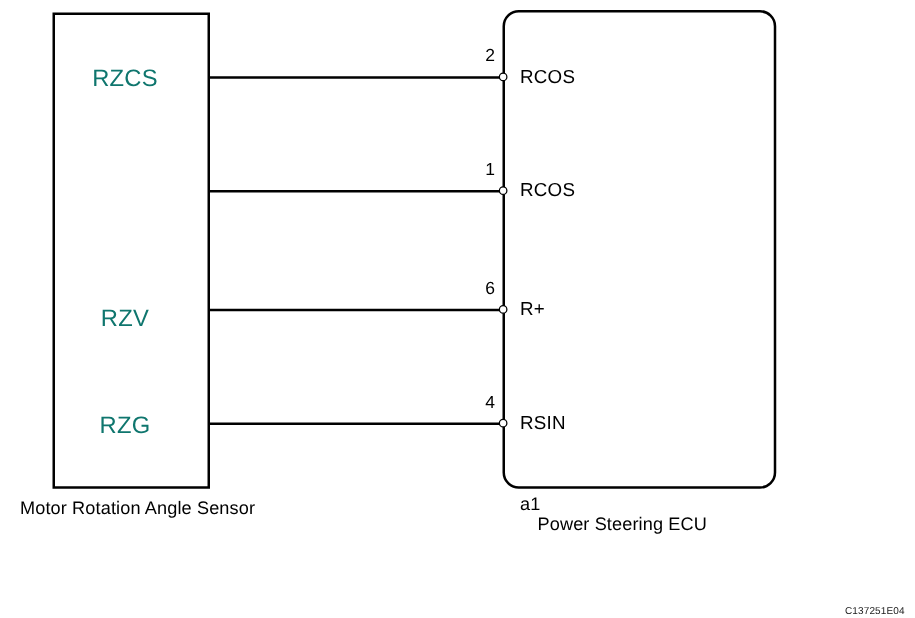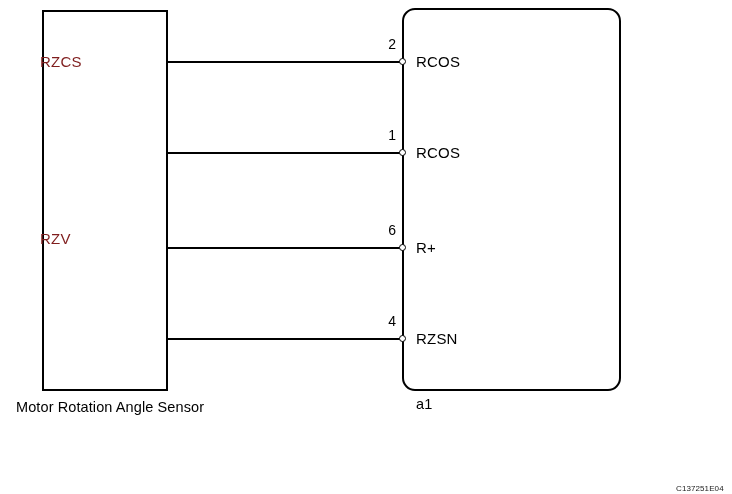--- a/index.html
+++ b/index.html
@@ -58,23 +58,23 @@
     box-sizing: border-box;
     border: 1.5px solid #000000;
     border-radius: 50%;
     background: #ffffff;
   }
 
   
   .sensor-terminal-label {
     position: absolute;
     width: 120px;
-    text-align: left;
-    font-size: 15px;
-    color: #7f1d1d;
+    text-align: center;
+    font-size: 19px;
+    color: #0f766e;
     letter-spacing: 0.2px;
     white-space: nowrap;
   }
   .ecu-terminal-label {
     position: absolute;
     left: 416px;
     font-size: 15px;
     color: #000000;
     letter-spacing: 0.2px;
     white-space: nowrap;
@@ -125,35 +125,37 @@
   <div id="sensor-box" class="box"></div>
 
   <div id="ecu-box" class="box"></div>
 
   <div class="wire" style="top:61px;"></div>
   <div class="wire" style="top:152px;"></div>
   <div class="wire" style="top:247px;"></div>
   <div class="wire" style="top:338px;"></div>
 
   <div class="sensor-terminal-label" style="left:40px; top:53px;">RZCS</div>
-  <div class="sensor-terminal-label" style="left:40px; top:230px;">RZV</div>
+  <div class="sensor-terminal-label" style="left:40px; top:245px;">RZV</div>
+  <div class="sensor-terminal-label" style="left:40px; top:330px;">RZG</div>
 
   <div class="pin-number" style="left:374px; top:36px;">2</div>
   <div class="pin-number" style="left:374px; top:127px;">1</div>
   <div class="pin-number" style="left:374px; top:222px;">6</div>
   <div class="pin-number" style="left:374px; top:313px;">4</div>
 
   <div class="pin-dot" style="left:399px; top:58px;"></div>
   <div class="pin-dot" style="left:399px; top:149px;"></div>
   <div class="pin-dot" style="left:399px; top:244px;"></div>
   <div class="pin-dot" style="left:399px; top:335px;"></div>
 
   <div class="ecu-terminal-label" style="top:53px;">RCOS</div>
   <div class="ecu-terminal-label" style="top:144px;">RCOS</div>
   <div class="ecu-terminal-label" style="top:239px;">R+</div>
-  <div class="ecu-terminal-label" style="top:330px;">RZSN</div>
+  <div class="ecu-terminal-label" style="top:330px;">RSIN</div>
 
   <div id="sensor-caption" class="caption">Motor Rotation Angle Sensor</div>
   <div id="ecu-connector-id" class="caption">a1</div>
+  <div id="ecu-caption" class="caption">Power Steering ECU</div>
 
   <div id="figure-code">C137251E04</div>
 
 </div>
 
 </body></html>

